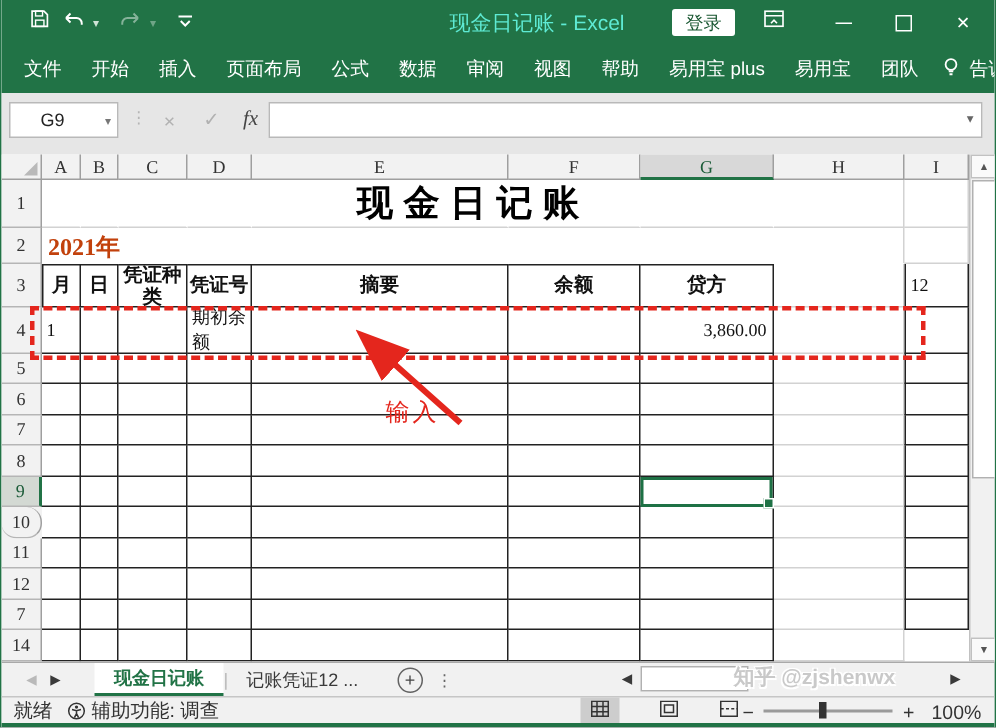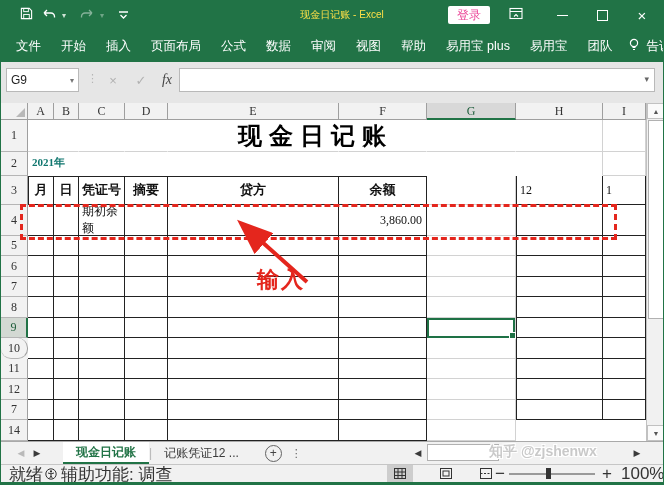--- a/index.html
+++ b/index.html
@@ -4,38 +4,38 @@
 <style>
   html,body{margin:0;padding:0;background:#888;}
   .root{position:relative;width:664px;height:485px;background:#fff;overflow:hidden;
         font-family:"Liberation Sans","DejaVu Sans",sans-serif;
         border-left:1px solid #217346;border-right:1px solid #217346;box-sizing:border-box;}
   
   .titlebar{position:absolute;left:0;top:0;width:100%;height:30px;background:#217346;}
   .qa-item{position:absolute;top:0;height:30px;display:flex;align-items:center;justify-content:center;}
   .caret{color:#cfe3d6;font-size:8px;}
   .dim{opacity:.45;}
-  .win-title{position:absolute;left:341px;top:0;height:30px;line-height:30px;transform:translateX(-50%);
-             color:#fde047;font-size:10px;white-space:nowrap;}
-  .login{position:absolute;left:447px;top:6px;height:18px;padding:0 9px;background:#fff;color:#ec4899;
+  .win-title{position:absolute;left:357px;top:0;height:30px;line-height:30px;transform:translateX(-50%);
+             color:#5eead4;font-size:14px;white-space:nowrap;}
+  .login{position:absolute;left:447px;top:6px;height:18px;padding:0 9px;background:#fff;color:#14532d;
          font-size:12px;line-height:18px;border-radius:2px;}
   .winctl{position:absolute;top:0;height:30px;width:26px;display:flex;align-items:center;justify-content:center;color:#fff;}
   .minline{width:11px;height:1px;background:#fff;}
   .maxbox{width:9px;height:9px;border:1px solid #fff;}
   .closex{font-size:15px;line-height:1;}
   
   .menubar{position:absolute;left:0;top:30px;width:100%;height:32px;background:#217346;display:flex;
            align-items:center;color:#fff;font-size:12.5px;padding-left:5px;box-sizing:border-box;}
   .menu-item{padding:0 10px;white-space:nowrap;}
   .bulb{margin:0 2px 0 6px;}
   .tellme{padding:0 8px 0 4px;}
   
   .frow{position:absolute;left:0;top:62px;width:100%;height:41px;background:#e6e6e6;}
   .namebox{position:absolute;left:5px;top:6px;width:73px;height:24px;background:#fff;border:1px solid #b9b9b9;
-           box-sizing:border-box;font-size:12px;color:#222;display:flex;align-items:center;padding-left:4px;}
+           box-sizing:border-box;font-size:12px;color:#222;display:flex;align-items:center;padding-left:20px;}
   .nb-caret{position:absolute;right:4px;color:#777;font-size:8px;}
   .fdots{position:absolute;left:86px;top:10px;color:#b5b5b5;font-size:11px;letter-spacing:1px;}
   .fbtn{position:absolute;top:6px;height:24px;width:24px;display:flex;align-items:center;justify-content:center;font-size:13px;}
   .gray{color:#b1b1b1;}
   .fx{font-family:"Liberation Serif",serif;font-style:italic;color:#444;font-size:14px;}
   .finput{position:absolute;left:178px;top:6px;right:8px;height:24px;background:#fff;border:1px solid #b9b9b9;box-sizing:border-box;}
   .fexpand{position:absolute;right:14px;top:12px;color:#666;font-size:9px;}
   
   .colheaders{position:absolute;left:0;top:103px;width:645px;height:17px;display:flex;background:#f2f2f2;}
   .corner{width:27px;height:17px;box-sizing:border-box;border-right:1px solid #9f9f9f;border-bottom:1px solid #9f9f9f;position:relative;background:#f2f2f2;}
@@ -58,27 +58,27 @@
   .cell.dkt{border-top:1px solid #222;}
   .cell.dkl{border-left:1px solid #222;}
   .cell.hdr{display:flex;align-items:center;justify-content:center;text-align:center;
             font-weight:bold;font-size:13px;line-height:1.1;padding:0 1px;}
   .cell.al{display:flex;align-items:center;padding:0 3px;}
   .cell.ar{display:flex;align-items:center;justify-content:flex-end;padding:0 4px;}
   
   .sheet-title{position:absolute;left:27px;top:121px;width:575px;height:30px;line-height:30px;text-align:center;
                font-family:"Liberation Serif","DejaVu Serif",serif;font-weight:bold;font-size:24px;letter-spacing:7px;color:#000;z-index:1;}
   .year{position:absolute;left:31px;top:155px;font-family:"Liberation Serif","DejaVu Serif",serif;
-        font-weight:bold;font-size:11px;color:#0f766e;z-index:1;}
+        font-weight:bold;font-size:16px;color:#c2410c;z-index:1;}
   .marquee{position:absolute;left:19px;top:204px;width:591px;height:30px;border:3px dashed #e4261d;z-index:3;}
   .g9{position:absolute;left:426px;top:318px;width:88px;height:20px;border:2px solid #1e7145;box-sizing:border-box;z-index:2;background:transparent;}
   .g9 .fh{position:absolute;right:-3px;bottom:-3px;width:5px;height:5px;background:#1e7145;border:1px solid #fff;}
   .anno-arrow{position:absolute;left:225px;top:212px;z-index:4;}
   .anno-label{position:absolute;left:256px;top:265px;z-index:4;color:#e4261d;
-              font-family:"Liberation Serif","DejaVu Serif",serif;font-weight:bold;font-size:22px;letter-spacing:2px;}
+              font-family:"Liberation Serif","DejaVu Serif",serif;font-weight:normal;font-size:16px;letter-spacing:2px;}
   
   .vscroll{position:absolute;left:645px;top:103px;width:19px;height:338px;background:#f1f1f1;border-left:1px solid #c1c1c1;box-sizing:border-box;}
   .vbtn{position:absolute;left:0;width:100%;height:16px;background:#fafafa;border:1px solid #c1c1c1;box-sizing:border-box;
         display:flex;align-items:center;justify-content:center;font-size:7px;color:#555;}
   .vthumb{position:absolute;left:1px;top:17px;width:15px;height:197px;background:#fff;border:1px solid #b1b1b1;}
   
   .tabbar{position:absolute;left:0;top:441px;width:100%;height:23px;background:#f1f1f1;border-top:1px solid #a9a9a9;
           box-sizing:border-box;display:flex;align-items:stretch;font-size:12px;color:#3a3a3a;}
   .tnav{width:16px;display:flex;align-items:center;justify-content:center;font-size:9px;}
   .tnav.first{margin-left:12px;}
@@ -90,21 +90,21 @@
   .newsheet{width:15px;height:15px;border:1px solid #636363;border-radius:50%;align-self:center;margin-left:14px;
             display:flex;align-items:center;justify-content:center;font-size:12px;color:#444;line-height:1;}
   .tmore{align-self:center;margin-left:9px;color:#666;font-size:11px;}
   .hscroll{position:absolute;left:410px;top:442px;width:233px;height:21px;}
   .hbtn{position:absolute;top:0;height:21px;width:14px;display:flex;align-items:center;justify-content:center;font-size:9px;color:#3a3a3a;}
   .hthumb{position:absolute;left:16px;top:2px;width:72px;height:17px;background:#fff;border:1px solid #b1b1b1;box-sizing:border-box;}
   .watermark{position:absolute;left:488px;top:443px;z-index:6;font-size:14px;font-weight:bold;color:#c9c9c9;white-space:nowrap;
              text-shadow:-1px -1px 0 #fff,1px -1px 0 #fff,-1px 1px 0 #fff,1px 1px 0 #fff;}
   
   .statusbar{position:absolute;left:0;top:464px;width:100%;height:18px;background:#f1f1f1;border-top:1px solid #c6c6c6;
-             box-sizing:border-box;font-size:17px;color:#333;text-align:right;}
+             box-sizing:border-box;font-size:13px;color:#333;text-align:right;}
   .sb-item{position:absolute;top:0;height:18px;display:flex;align-items:center;}
   .viewbtn{position:absolute;top:0;height:17px;width:26px;display:flex;align-items:center;justify-content:center;}
   .viewbtn.sel{background:#cdcdcd;}
   .ztrack{position:absolute;left:508px;top:8px;width:86px;height:2px;background:#9a9a9a;}
   .zhandle{position:absolute;left:545px;top:3px;width:5px;height:11px;background:#333;}
   .greenstrip{position:absolute;left:0;top:482px;width:100%;height:3px;background:#217346;}
 </style>
 </head>
 <body>
 
@@ -258,24 +258,25 @@
       <div class="cell nr nb"></div>
       <div class="cell nr nb"></div>
       <div class="cell nr nb"></div>
       <div class="cell nr nb"></div>
       <div class="cell nr nb"></div>
       <div class="cell nr nb"></div>
       <div class="cell nb"></div>
       <div class="cell"></div>
       <div class="cell dk dkt hdr dkl">月</div>
       <div class="cell dk dkt hdr">日</div>
+      <div class="cell dk dkt hdr">凭证种类</div>
       <div class="cell dk dkt hdr">凭证号</div>
       <div class="cell dk dkt hdr">摘要</div>
+      <div class="cell dk dkt hdr">余额</div>
       <div class="cell dk dkt hdr">贷方</div>
-      <div class="cell dk dkt hdr">余额</div>
       <div class="cell"></div>
       <div class="cell dk dkl al">12</div>
       <div class="cell dk al">1</div>
       <div class="cell dk"></div>
       <div class="cell dk"></div>
       <div class="cell dk al">期初余额</div>
       <div class="cell dk"></div>
       <div class="cell dk"></div>
       <div class="cell dk ar">3,860.00</div>
       <div class="cell"></div>

